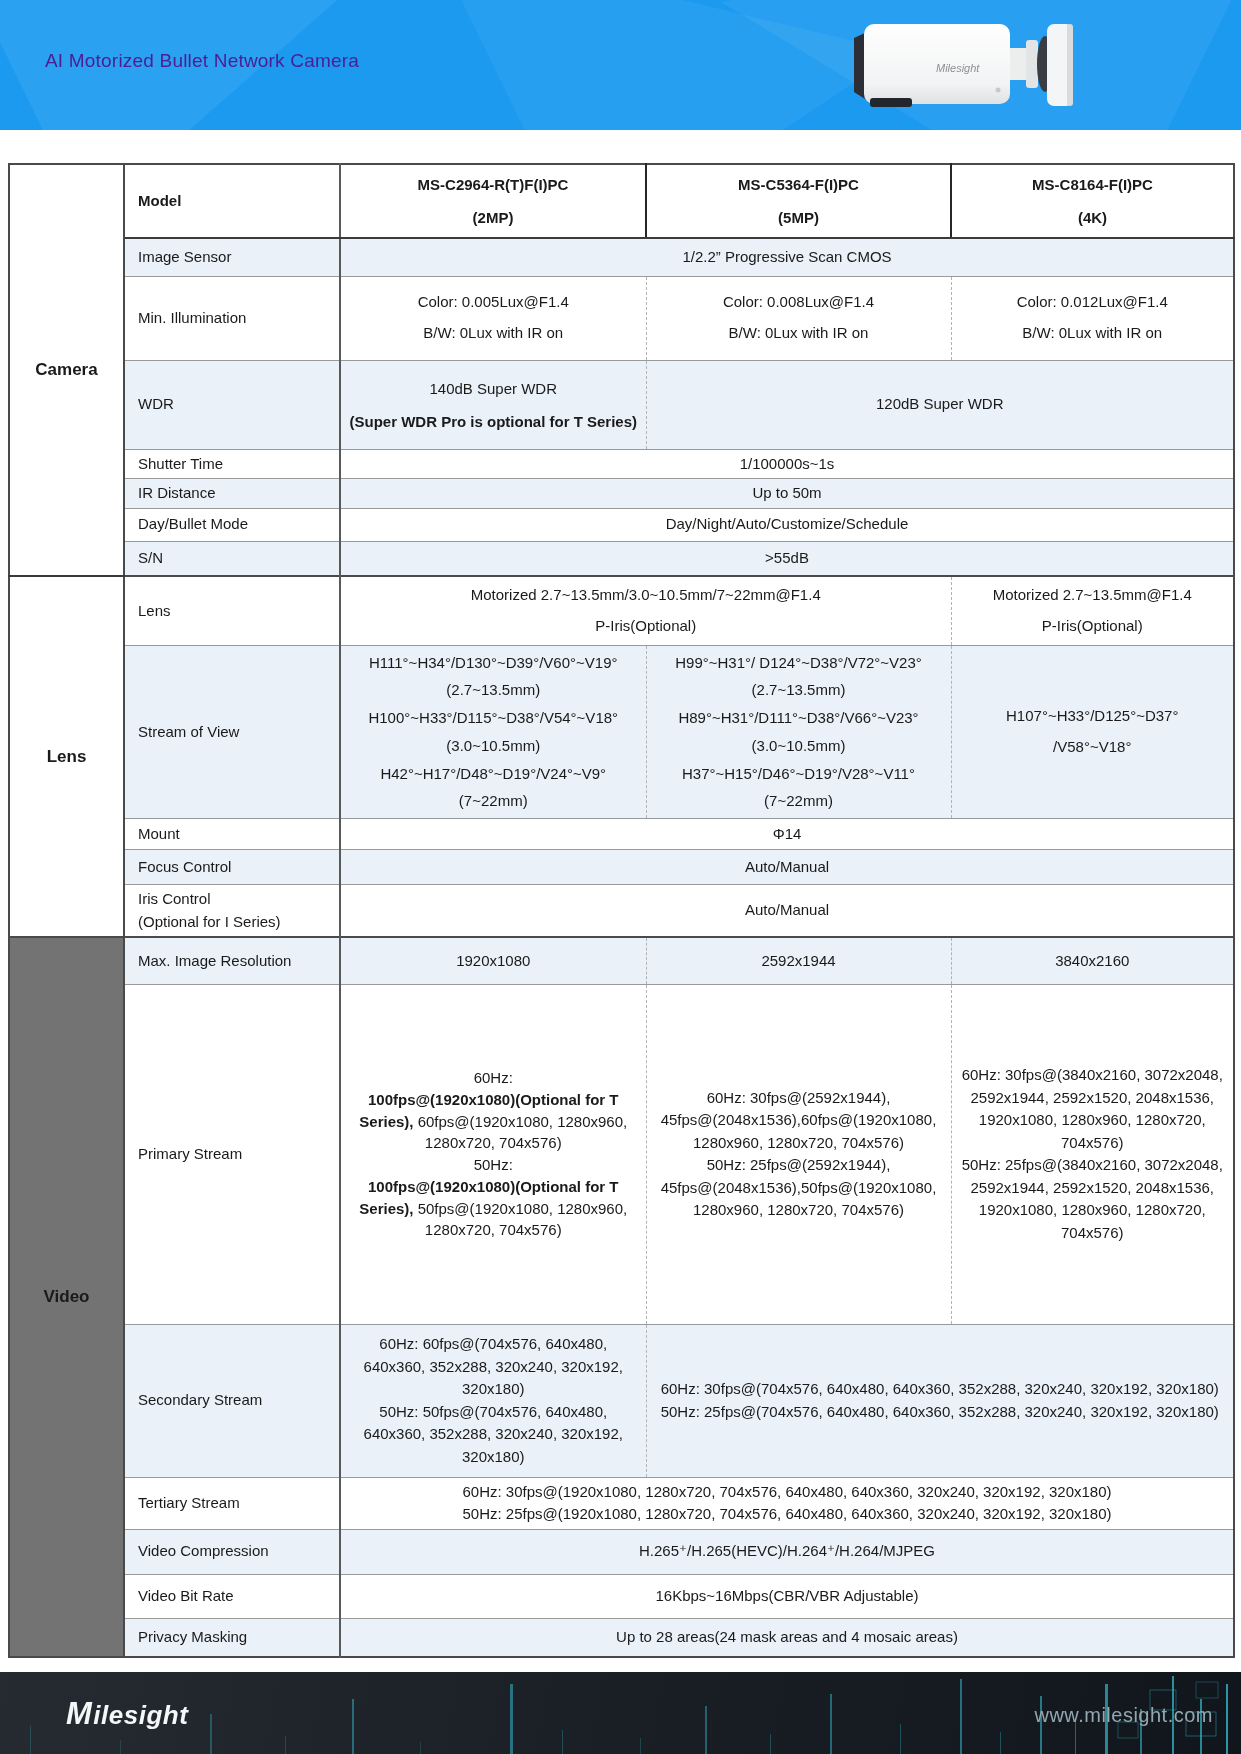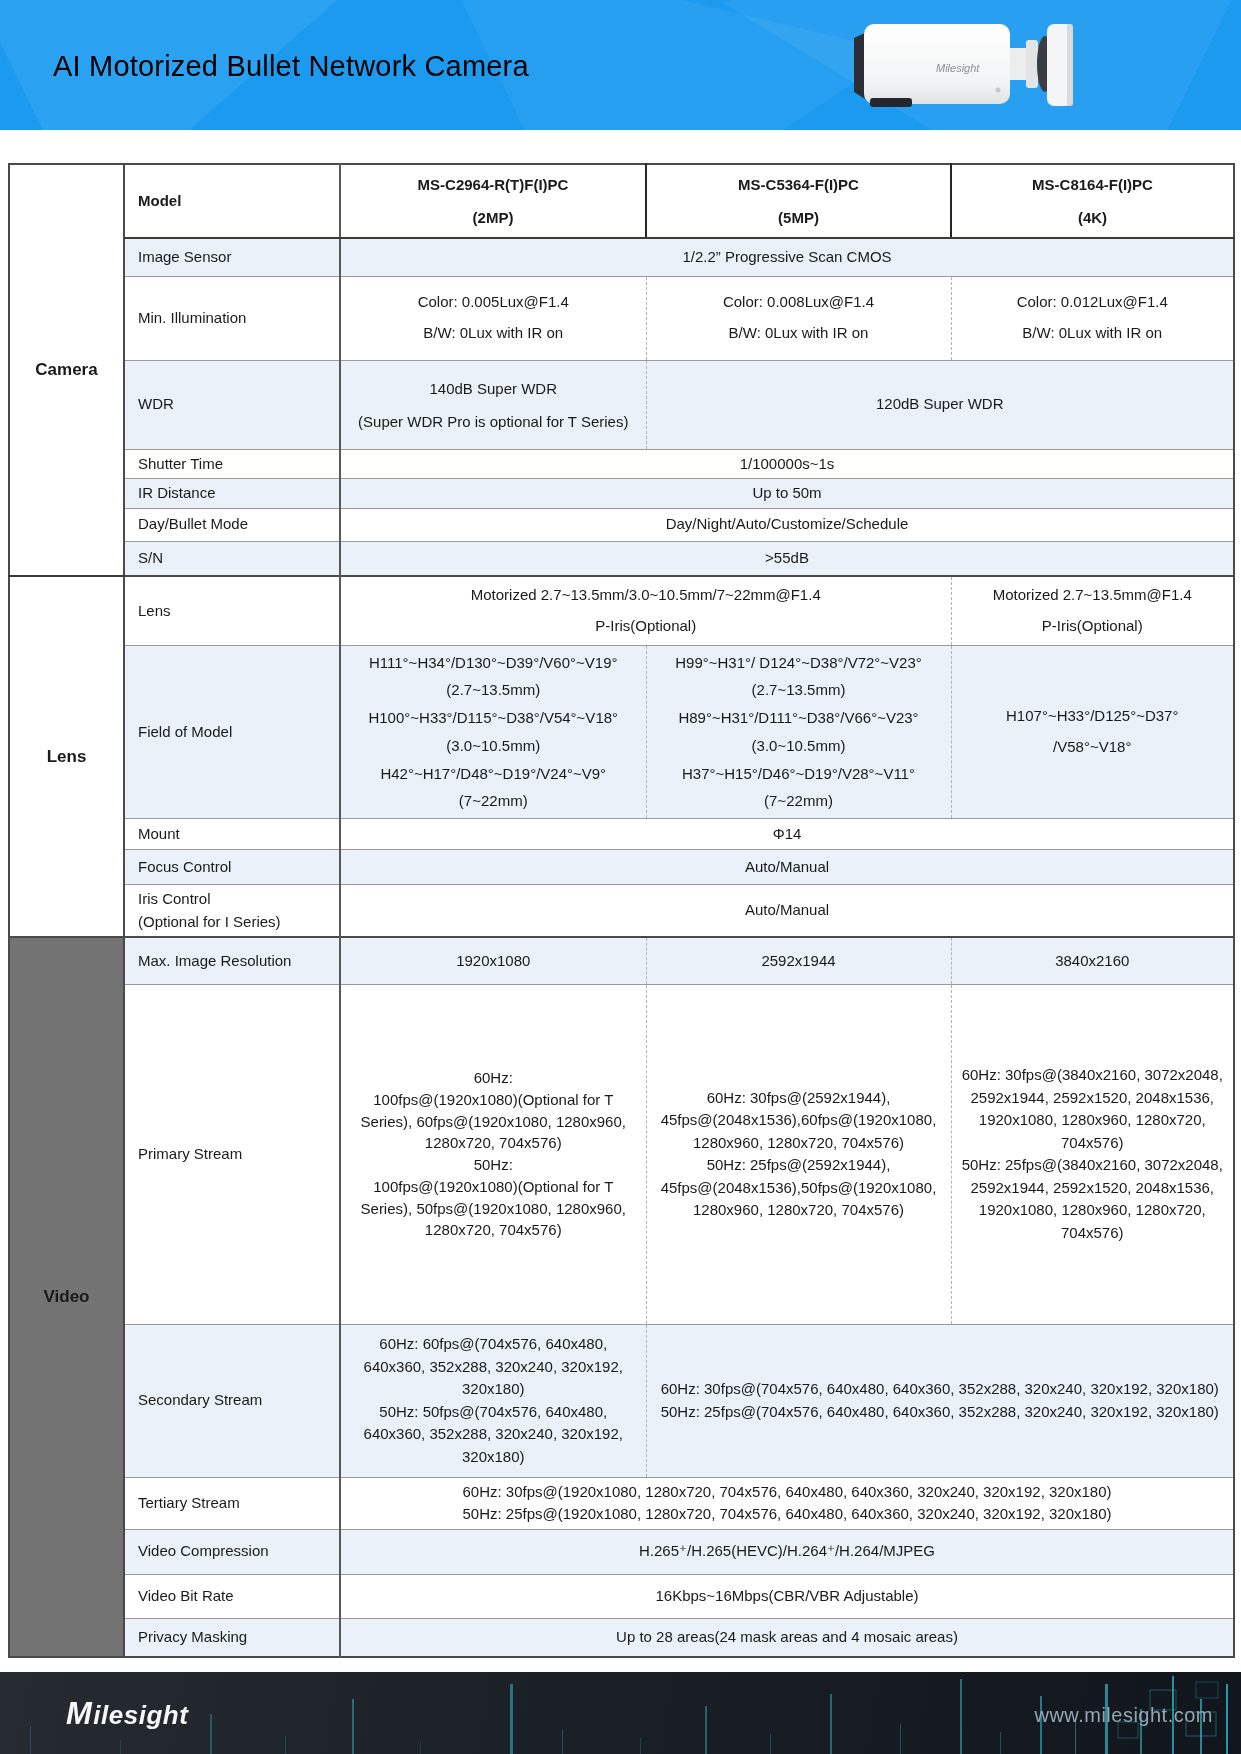--- a/index.html
+++ b/index.html
@@ -6,37 +6,37 @@
   html, body { background: #ffffff; }
   body { font-family: "Liberation Sans", "DejaVu Sans", sans-serif; color: #1a1a1a; }
   .page { position: relative; width: 1241px; height: 1754px; background: #fff; overflow: hidden; }
 
   
   .banner { position: relative; width: 100%; height: 130px; background: #1b9af0; overflow: hidden; }
   .facet { position: absolute; background: rgba(255,255,255,0.07); }
   .facet.f1 { width: 420px; height: 300px; left: -60px; top: -80px; clip-path: polygon(0 0, 100% 20%, 35% 100%); }
   .facet.f2 { width: 520px; height: 320px; left: 380px; top: -60px; clip-path: polygon(10% 0, 100% 35%, 40% 100%); background: rgba(255,255,255,0.05); }
   .facet.f3 { width: 560px; height: 340px; right: -40px; top: -100px; clip-path: polygon(0 30%, 100% 0, 70% 100%); background: rgba(255,255,255,0.06); }
-  .banner-title { position: absolute; left: 53px; top: 50px; font-size: 29px; font-weight: 500; color: #000000; letter-spacing: 0.2px; }
+  .banner-title { position: absolute; left: 45px; top: 50px; font-size: 19px; font-weight: 500; color: #4c1d95; letter-spacing: 0.2px; }
   .banner-cam { position: absolute; left: 850px; top: 18px; }
 
   
   table.spec { border-collapse: collapse; table-layout: fixed; width: 1225px; margin: 33px 0 0 8px; border: 2.5px solid #4a4a4a; font-size: 15px; }
   td { border: 1px solid #9a9a9a; vertical-align: middle; text-align: center; padding: 3px 7px; line-height: 1.5; word-wrap: break-word; }
   td.sec { border: 2.5px solid #4a4a4a; background: #fff; font-weight: bold; font-size: 17px; }
   td.lbl { text-align: left; padding-left: 13px; border-right: 2px solid #595959; background: inherit; }
   tr.shade td { background: #eaf1f9; }
   tr.shade td.sec { background: #737373; }
   tr.sec-start td { border-top: 2.5px solid #4a4a4a; }
   tr.model-row td { border-bottom: 2px solid #3a3a3a; }
   td.mv { border-left: 2px solid #262626; }
   td.dl { border-left: 1px dashed #b3b3b3; }
   td.dr { border-right: 1px dashed #b3b3b3; }
   .pre { white-space: pre-line; }
-  .b { font-weight: normal; }
+  .b { font-weight: bold; }
   .lh2 { line-height: 2.05; }
   .lh22 { line-height: 2.2; }
   .lh185 { line-height: 1.85; }
   .modelcell { font-weight: bold; line-height: 2.2; }
   .mlabel { font-weight: bold; text-align: center; }
   .pscol1 div { line-height: 1.45; }
 
   
   .footer { position: absolute; left: 0; bottom: 0; width: 1241px; height: 82px;
             background: linear-gradient(100deg, #262b31 0%, #1b2026 45%, #11161c 100%); overflow: hidden; }
@@ -146,21 +146,21 @@
     <tr class="sec-start" style="height:60px">
       <td class="sec" rowspan="5">Lens</td>
       <td class="lbl">Lens</td>
       <td colspan="2" class="pre lh2 dr">Motorized 2.7~13.5mm/3.0~10.5mm/7~22mm@F1.4
 P-Iris(Optional)</td>
       <td class="pre lh2 dl">Motorized 2.7~13.5mm@F1.4
 P-Iris(Optional)</td>
     </tr>
 
     <tr class="shade" style="height:172px">
-      <td class="lbl">Field of Model</td>
+      <td class="lbl">Stream of View</td>
       <td class="pre lh185 dr">H111°~H34°/D130°~D39°/V60°~V19°
 (2.7~13.5mm)
 H100°~H33°/D115°~D38°/V54°~V18°
 (3.0~10.5mm)
 H42°~H17°/D48°~D19°/V24°~V9°
 (7~22mm)</td>
       <td class="pre lh185 dl dr">H99°~H31°/ D124°~D38°/V72°~V23°
 (2.7~13.5mm)
 H89°~H31°/D111°~D38°/V66°~V23°
 (3.0~10.5mm)

